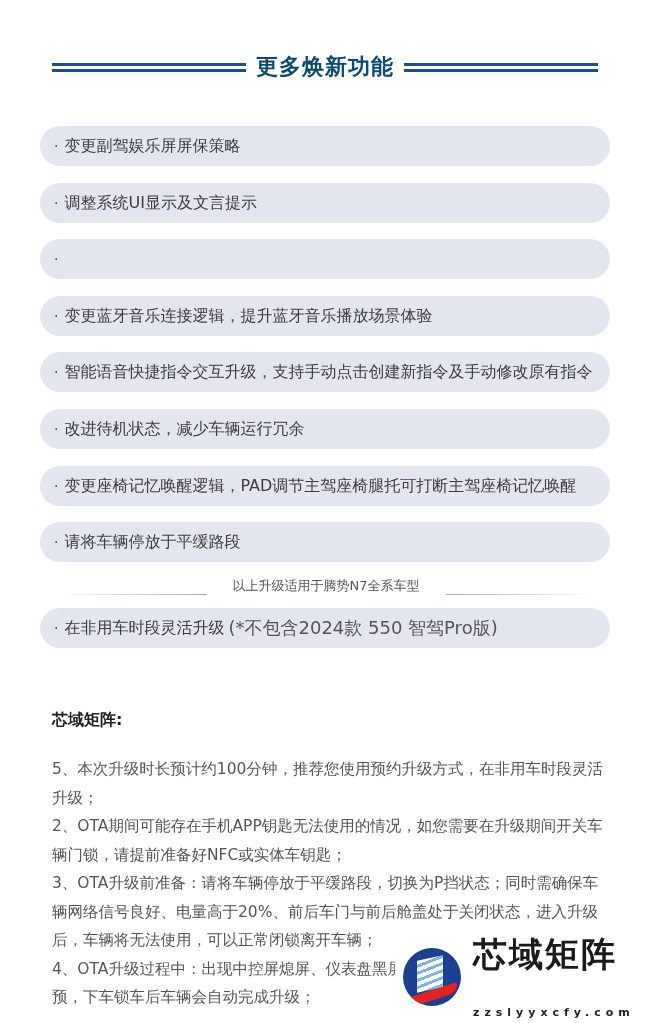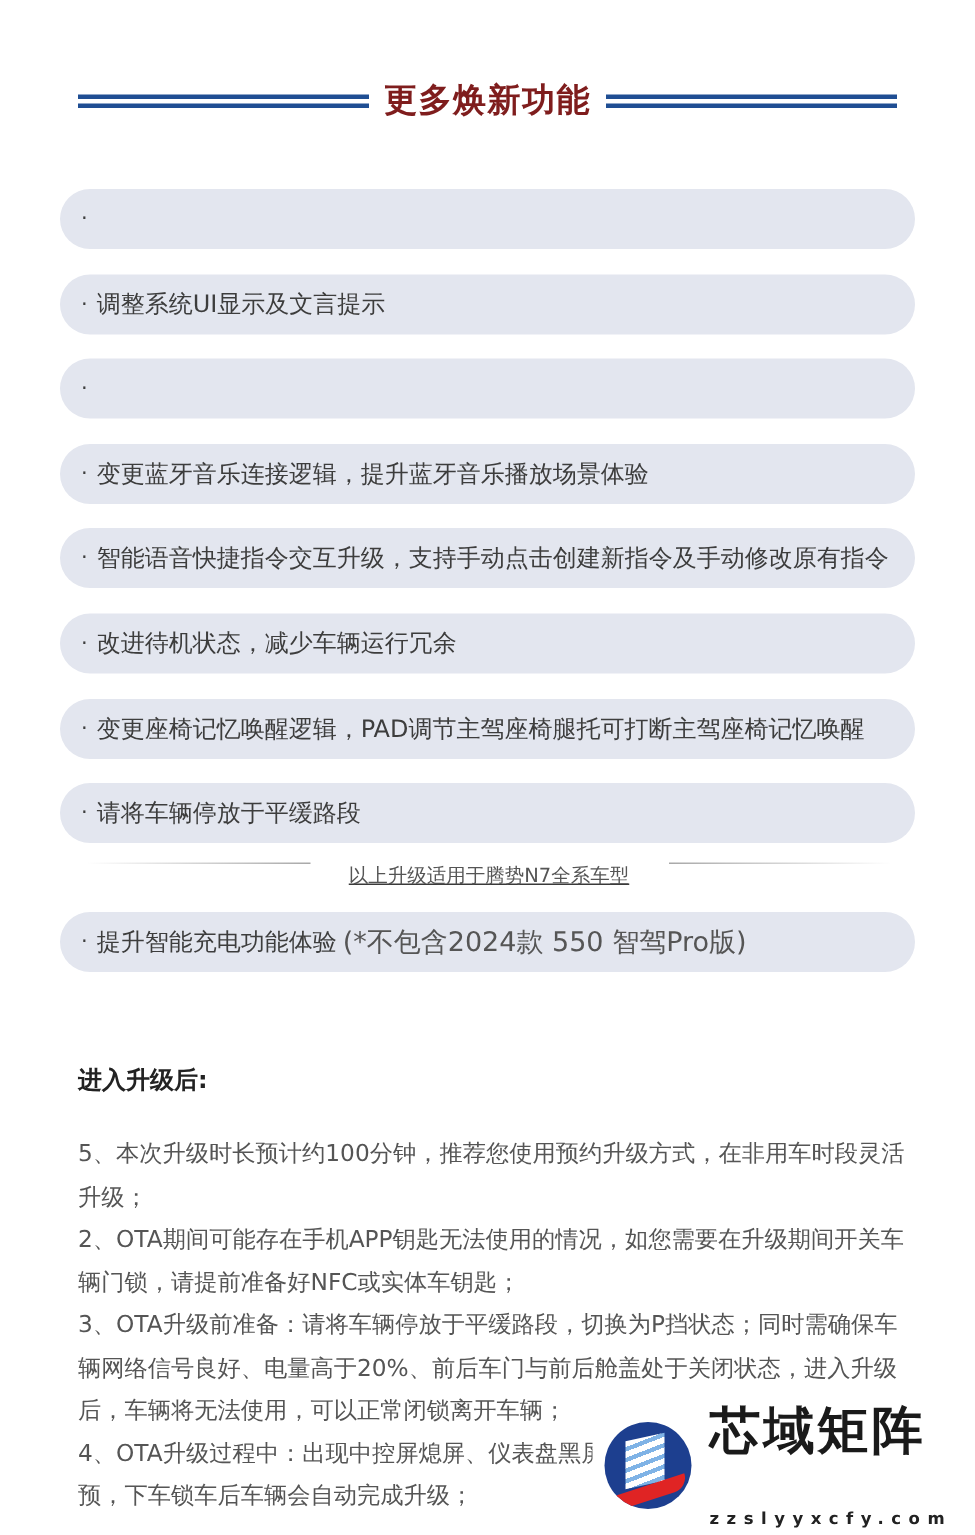--- a/index.html
+++ b/index.html
@@ -1,25 +1,25 @@
 <!DOCTYPE html>
 <html><head>
 <meta charset="utf-8">
 <style>
   html, body { margin:0; padding:0; }
   body { width:650px; height:1023px; background:#ffffff; overflow:hidden; position:relative;
          font-family:"DejaVu Sans","Liberation Sans",sans-serif; color:#3a3a3a; }
   .header { position:absolute; top:50px; left:52px; width:546px; height:34px; display:flex; align-items:center; }
   .dbl-line { flex:1; height:9px; border-top:3px solid #1f4e93; border-bottom:3px solid #1f4e93; box-sizing:border-box; }
-  .header-title { margin:12px 10px; font-size:22px; font-weight:bold; color:#7f1d1d; letter-spacing:1px; white-space:nowrap; }
+  .header-title { margin:12px 10px; font-size:22px; font-weight:bold; color:#0c4a6e; letter-spacing:1px; white-space:nowrap; }
   .pill { position:absolute; left:40px; width:570px; height:40px; background:#e3e6ef; border-radius:20px;
           display:flex; align-items:center; padding-left:14px; box-sizing:border-box; font-size:16px; color:#3d3d3d; white-space:nowrap; }
   .pill .dot { margin-right:6px; font-size:14px; }
   .pill .note { font-size:18px; color:#555; margin-left:4px; }
-  .divider { position:absolute; top:575px; left:58px; width:536px; height:20px; display:flex; align-items:flex-start;text-decoration:underline; }
+  .divider { position:absolute; top:575px; left:58px; width:536px; height:20px; display:flex; align-items:flex-end; }
   .divider .line-l { flex:1; height:1px; background:linear-gradient(to right, rgba(180,180,180,0), #a8a8a8); }
   .divider .line-r { flex:1; height:1px; background:linear-gradient(to left, rgba(180,180,180,0), #a8a8a8); }
   .divider .txt { margin:0 26px; font-size:13px; color:#555; white-space:nowrap; }
   .notes-title { position:absolute; top:710px; left:52px; font-size:16px; font-weight:bold; color:#222; }
   .notes { position:absolute; top:755px; left:52px; width:560px; font-size:15.5px; line-height:28.5px; color:#555; }
   .notes p { margin:0; }
   .logo { position:absolute; left:395px; top:930px; width:255px; height:93px; background:#fff; display:flex; align-items:center; }
   .logo-circle { width:58px; height:58px; border-radius:50%; background:#1d3f8f; margin-left:8px; position:relative; overflow:hidden; }
   .logo-circle .bld { position:absolute; left:14px; top:10px; width:26px; height:32px; background:repeating-linear-gradient(170deg,#fff 0 4px,#7fb3e6 4px 7px); transform:skewY(-12deg); }
   .logo-circle .swoosh { position:absolute; left:4px; bottom:6px; width:52px; height:10px; background:#e02424; border-radius:0 0 30px 30px; transform:rotate(-18deg); }
@@ -31,20 +31,21 @@
 <body>
 
 <div class="header">
   <div class="dbl-line"></div>
   <div class="header-title">更多焕新功能</div>
   <div class="dbl-line"></div>
 </div>
 
 <div class="pill" style="top:126px">
     <span class="dot">·</span>
+    <span>变更副驾娱乐屏屏保策略</span>
   </div>
 <div class="pill" style="top:183px">
     <span class="dot">·</span>
     <span>调整系统UI显示及文言提示</span>
   </div>
 <div class="pill" style="top:239px">
     <span class="dot">·</span>
   </div>
 <div class="pill" style="top:296px">
     <span class="dot">·</span>
@@ -68,25 +69,25 @@
   </div>
 
 <div class="divider">
   <div class="line-l"></div>
   <span class="txt">以上升级适用于腾势N7全系车型</span>
   <div class="line-r"></div>
 </div>
 
 <div class="pill" style="top:608px">
   <span class="dot">·</span>
-  <span>提升智能充电功能体验</span>
+  <span>在非用车时段灵活升级</span>
   <span class="note">(*不包含2024款 550 智驾Pro版)</span>
 </div>
 
-<div class="notes-title">进入升级后:</div>
+<div class="notes-title">芯域矩阵:</div>
 <div class="notes">
   <p>5、本次升级时长预计约100分钟，推荐您使用预约升级方式，在非用车时段灵活升级；</p>
   <p>2、OTA期间可能存在手机APP钥匙无法使用的情况，如您需要在升级期间开关车辆门锁，请提前准备好NFC或实体车钥匙；</p>
   <p>3、OTA升级前准备：请将车辆停放于平缓路段，切换为P挡状态；同时需确保车辆网络信号良好、电量高于20%、前后车门与前后舱盖处于关闭状态，进入升级后，车辆将无法使用，可以正常闭锁离开车辆；</p>
   <p>4、OTA升级过程中：出现中控屏熄屏、仪表盘黑屏等现象，不要进行任何人为干预，下车锁车后车辆会自动完成升级；</p>
 </div>
 
 <div class="logo">
   <div class="logo-circle">
     <div class="bld"></div>

